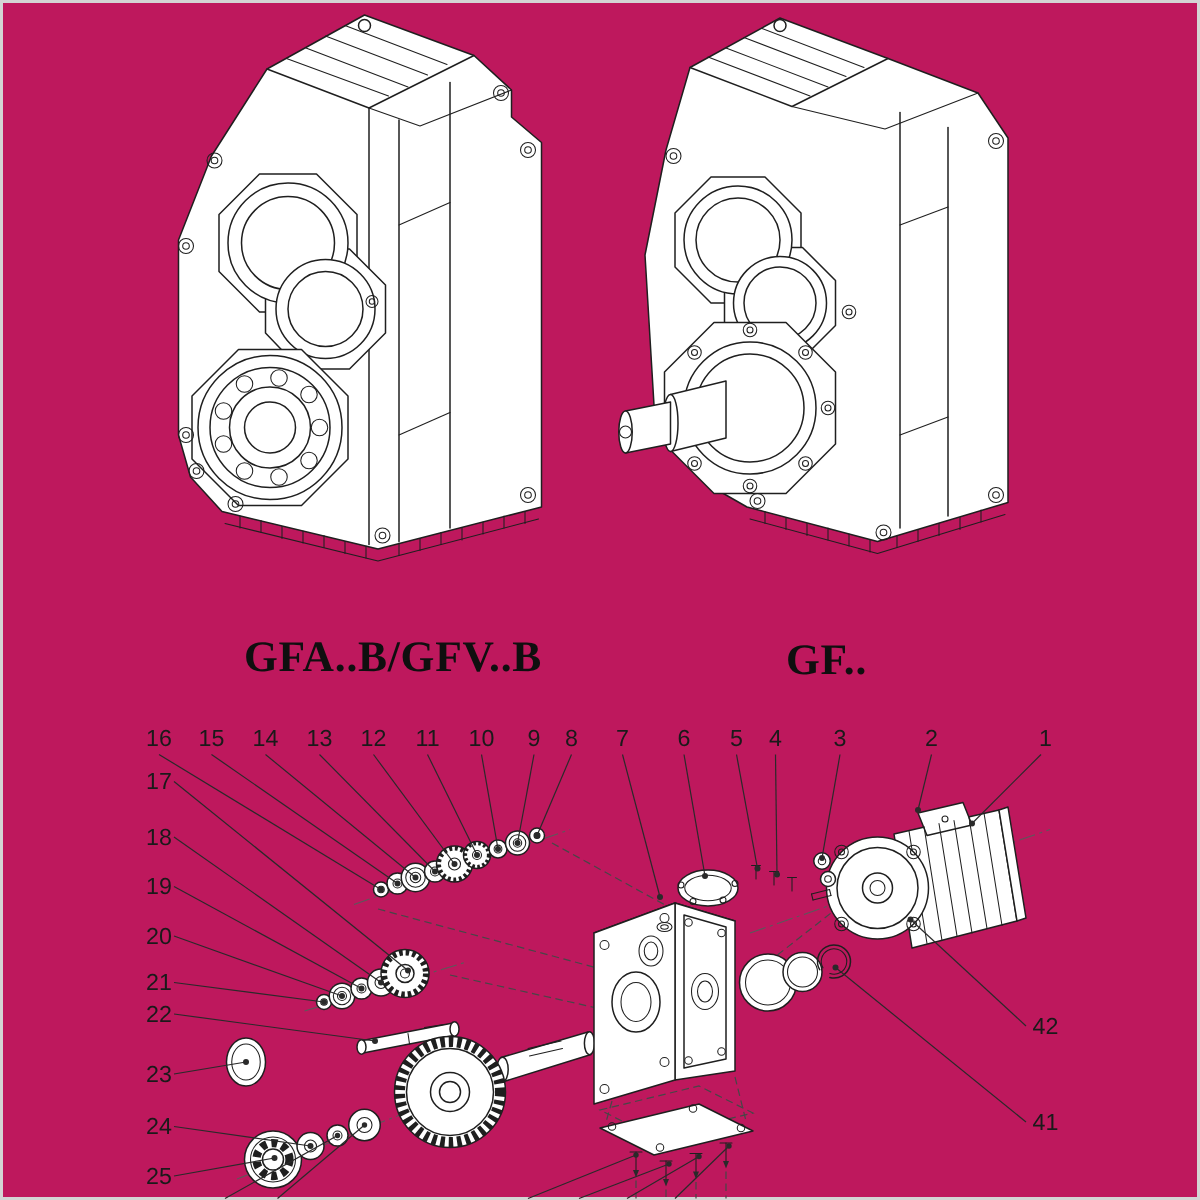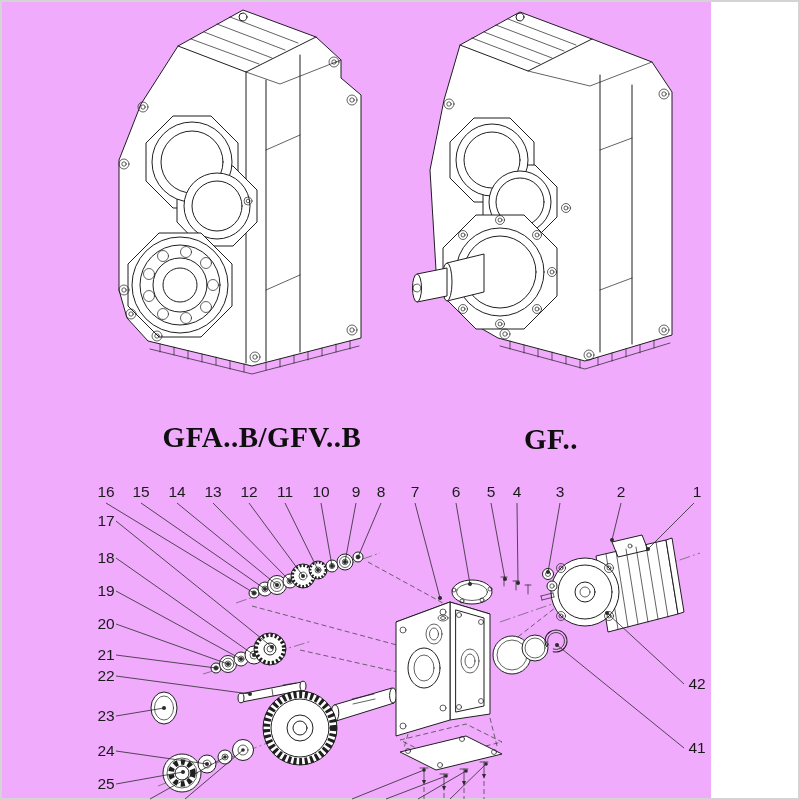--- a/index.html
+++ b/index.html
@@ -1,16 +1,16 @@
 <!DOCTYPE html>
 <html><head>
 <meta charset="utf-8">
 <style>
   html,body{margin:0;padding:0;background:#fff;width:800px;height:800px;overflow:hidden;}
-  .page{position:relative;width:711px;height:800px;background:#f0abfc;}
+  .page{position:relative;width:800px;height:800px;background:#be185d;}
   svg{display:block;}
   .ln{fill:none;stroke:#1f1f1f;stroke-width:1;stroke-linejoin:round;stroke-linecap:round;}
   .lnf{fill:#ffffff;stroke:#1f1f1f;stroke-width:1;stroke-linejoin:round;}
   .thin{stroke-width:0.7;}
   .dash{fill:none;stroke:#474747;stroke-width:0.8;stroke-dasharray:5 3;}
   .dashdot{fill:none;stroke:#5a5a5a;stroke-width:0.7;stroke-dasharray:11 3 2 3;}
   .teeth{fill:none;stroke:#1f1f1f;}
   .cl{stroke:#2a2a2a;stroke-width:0.8;fill:none;}
   .dot{fill:#2a2a2a;stroke:none;}
   .callout{font-family:"Liberation Sans",sans-serif;font-size:15.5px;fill:#1a1a1a;text-anchor:middle;}

